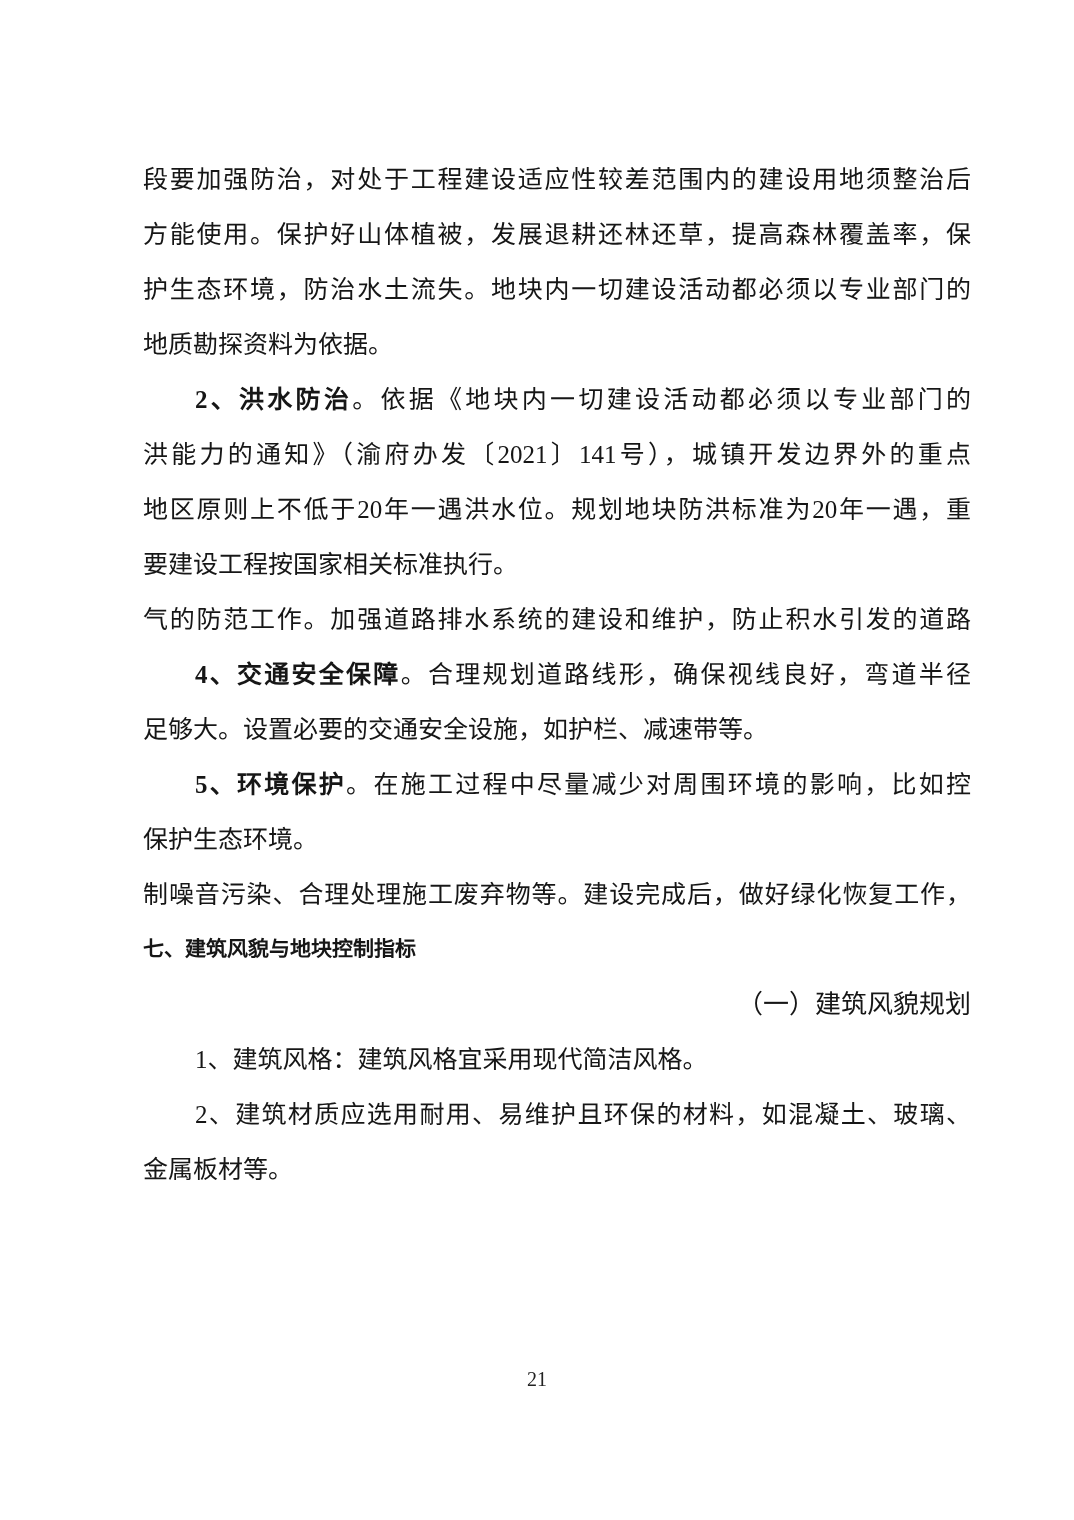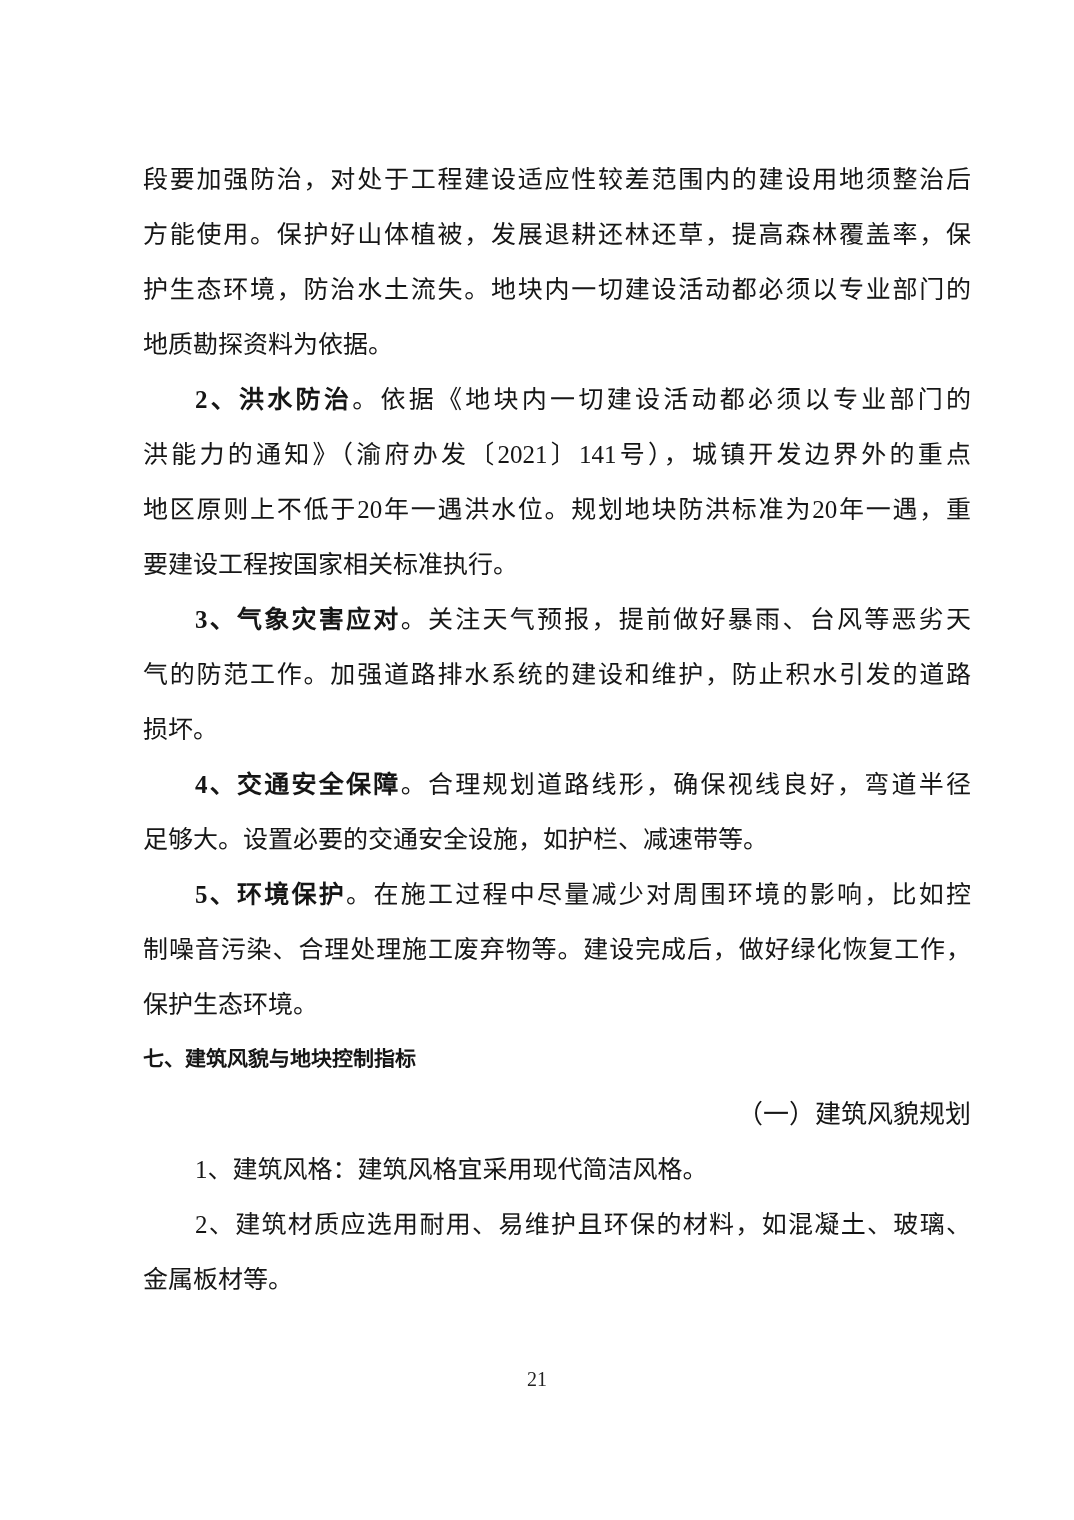--- a/index.html
+++ b/index.html
@@ -76,30 +76,28 @@
     <div class="line j">段要加强防治，对处于工程建设适应性较差范围内的建设用地须整治后</div>
     <div class="line j">方能使用。保护好山体植被，发展退耕还林还草，提高森林覆盖率，保</div>
     <div class="line j">护生态环境，防治水土流失。地块内一切建设活动都必须以专业部门的</div>
     <div class="line">地质勘探资料为依据。</div>
 
     <div class="line j indent"><b class="lead">2、洪水防治</b><span>。依据《地块内一切建设活动都必须以专业部门的</span></div>
     <div class="line j">洪能力的通知》（渝府办发〔2021〕141号），城镇开发边界外的重点</div>
     <div class="line j">地区原则上不低于20年一遇洪水位。规划地块防洪标准为20年一遇，重</div>
     <div class="line">要建设工程按国家相关标准执行。</div>
 
-    <div class="line j indent"><b class="lead">3、气象灾害应对</b><span>。关注天气预报，提前做好暴雨、台风等恶劣天</span></div>
     <div class="line j">气的防范工作。加强道路排水系统的建设和维护，防止积水引发的道路</div>
-    <div class="line">损坏。</div>
 
     <div class="line j indent"><b class="lead">4、交通安全保障</b><span>。合理规划道路线形，确保视线良好，弯道半径</span></div>
     <div class="line">足够大。设置必要的交通安全设施，如护栏、减速带等。</div>
 
     <div class="line j indent"><b class="lead">5、环境保护</b><span>。在施工过程中尽量减少对周围环境的影响，比如控</span></div>
+    <div class="line">保护生态环境。</div>
     <div class="line j">制噪音污染、合理处理施工废弃物等。建设完成后，做好绿化恢复工作，</div>
-    <div class="line">保护生态环境。</div>
 
     <div class="h1">七、建筑风貌与地块控制指标</div>
     <div class="h2">（一）建筑风貌规划</div>
 
     <div class="line indent">1、建筑风格：建筑风格宜采用现代简洁风格。</div>
 
     <div class="line j indent">2、建筑材质应选用耐用、易维护且环保的材料，如混凝土、玻璃、</div>
     <div class="line">金属板材等。</div>
 
   </div>

